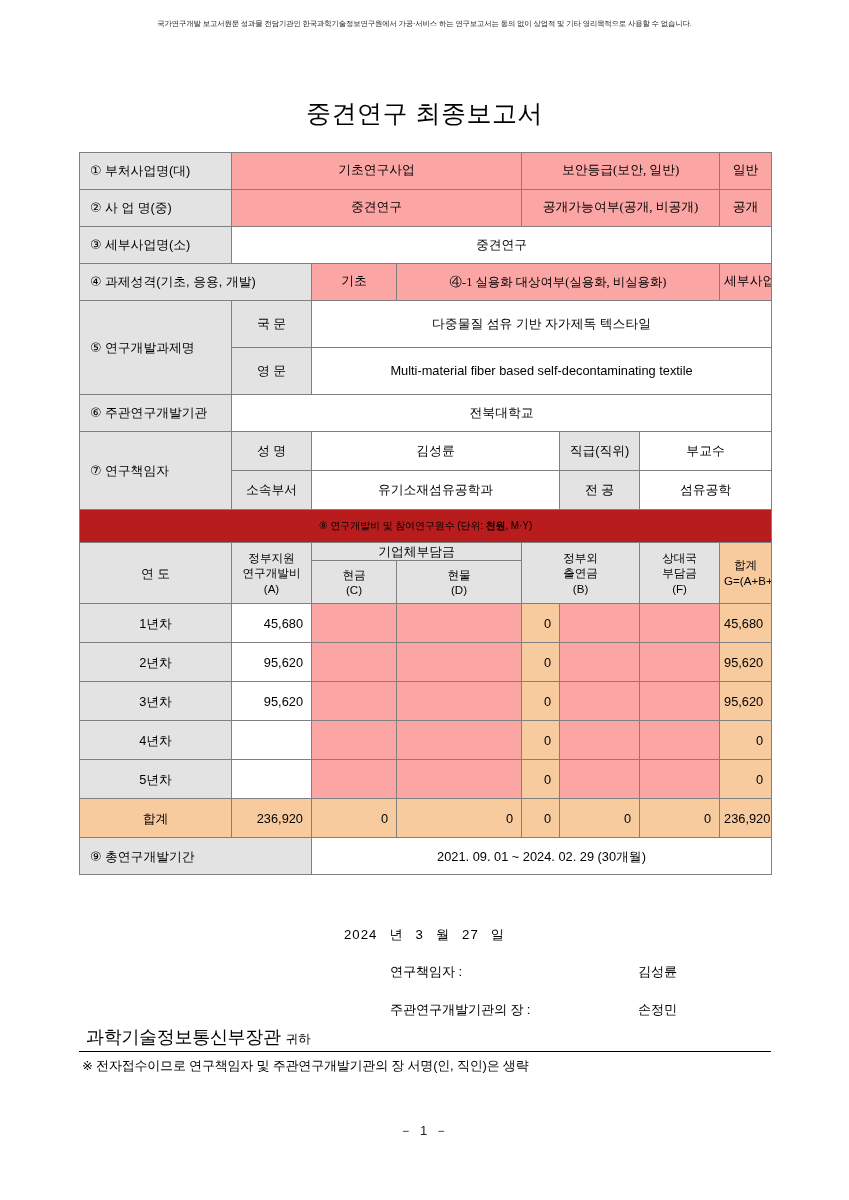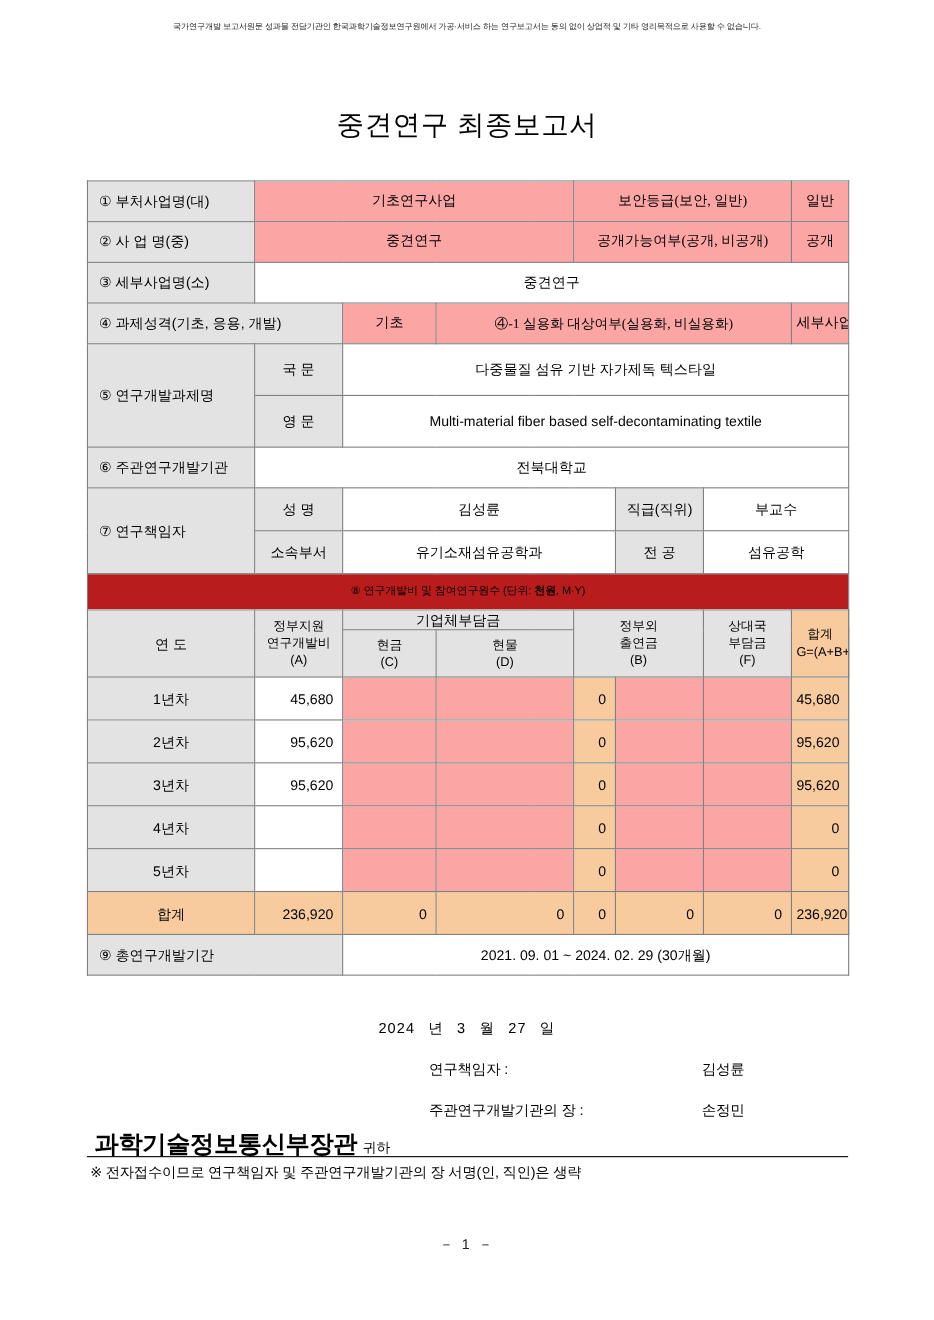--- a/index.html
+++ b/index.html
@@ -46,21 +46,21 @@
     font-size: 25px;
     font-weight: normal;
     letter-spacing: 0.5px;
     color: #000;
   }
 
   
   .main-table {
     position: absolute;
     left: 79px;
-    top: 164px;
+    top: 152px;
     width: 692px;
     border-collapse: collapse;
     table-layout: fixed;
     font-size: 12.8px;
     border-radius: 31px;
   }
   .main-table td {
     border: 1px solid #808080;
     padding: 0 4px;
     text-align: center;
@@ -142,22 +142,22 @@
   #sig2 { top: 1001px; }
 
   
   .minister {
     position: absolute;
     left: 86px;
     top: 1025px;
     white-space: nowrap;
   }
   .minister .m-main {
-    font-size: 22px;
-    font-weight: bold;
+    font-size: 18px;
+    font-weight: normal;
     letter-spacing: -0.3px;
     text-align: right;
   }
   .minister .m-sub {
     font-size: 12.5px;
     margin-left: 5px;
   }
   .rule {
     position: absolute;
     left: 79px;

